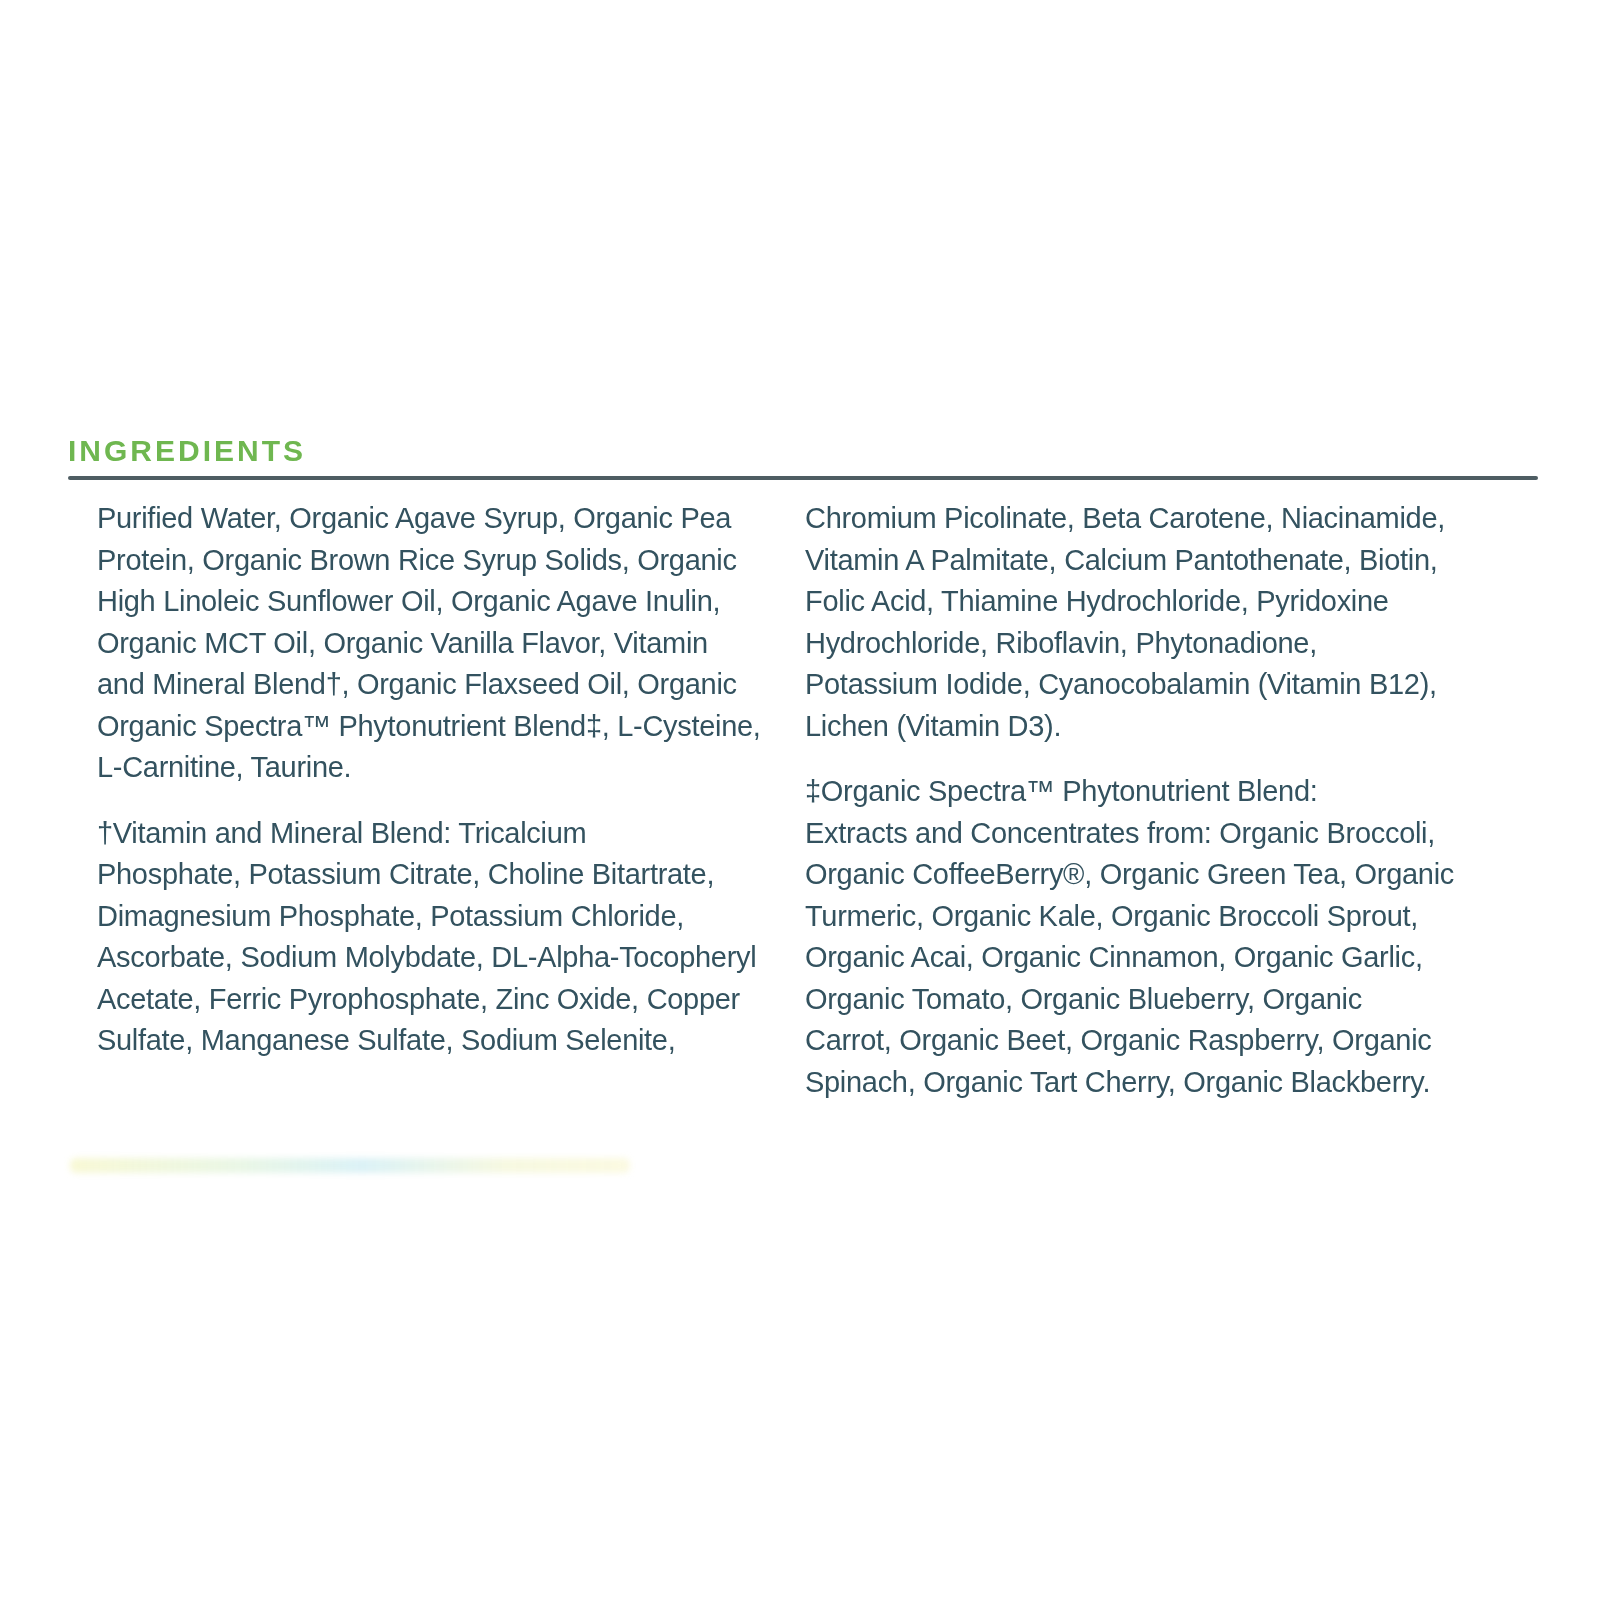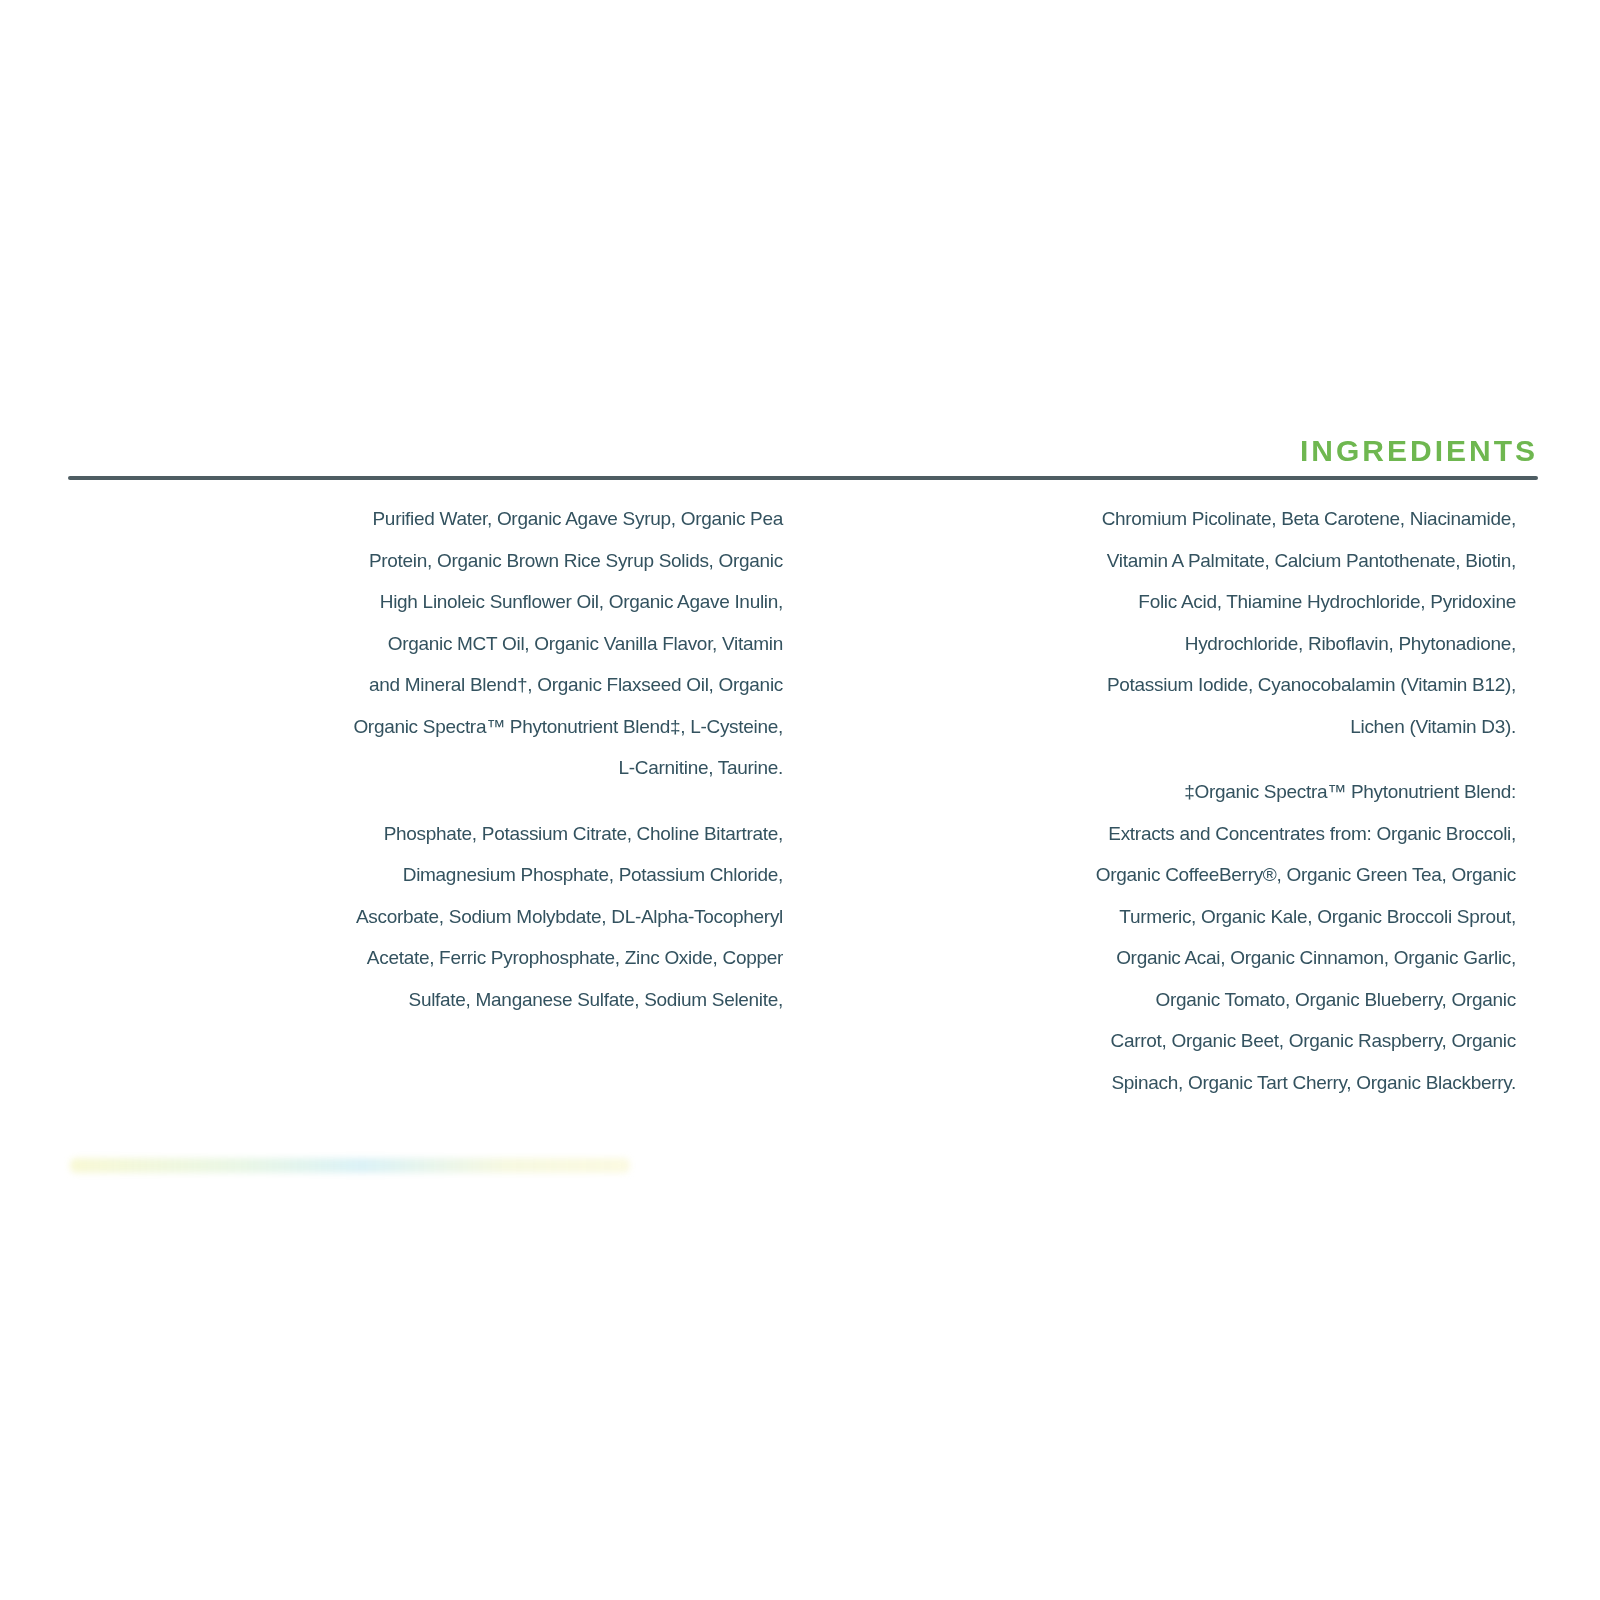--- a/index.html
+++ b/index.html
@@ -7,21 +7,20 @@
     padding: 0;
     background: #ffffff;
   }
   .canvas {
     position: relative;
     width: 1600px;
     height: 1600px;
     background: var(--bg, #ffffff);
     overflow: hidden;
     font-family: "Liberation Sans", sans-serif;
-    text-align: right;
   }
   .label-header {
     position: absolute;
     left: 68px;
     top: 436px;
     right: 62px;
   }
   .label-title {
     color: var(--accent, #6FB750);
     font-size: 30px;
@@ -38,23 +37,24 @@
   .columns {
     position: absolute;
     top: 498px;
     left: 0;
     width: 1600px;
   }
   .col {
     position: absolute;
     top: 0;
     color: var(--text, #33525F);
-    font-size: 19px;
+    font-size: 29px;
     line-height: 41.5px;
     letter-spacing: -0.3px;
+    margin-left: 29px;
   }
   .col-left  { left: 68px;  width: 715px; }
   .col-right { left: 776px; width: 740px; }
   .para { margin: 0 0 24px 0; }
   .line { white-space: nowrap; }
   .line b { font-weight: normal; }
   .print-artifact {
     position: absolute;
     left: 70px;
     top: 1158px;
@@ -85,20 +85,21 @@
         <div class="para">
           <div class="line">Purified Water, Organic Agave Syrup, Organic Pea</div>
           <div class="line">Protein, Organic Brown Rice Syrup Solids, Organic</div>
           <div class="line">High Linoleic Sunflower Oil, Organic Agave Inulin,</div>
           <div class="line">Organic MCT Oil, Organic Vanilla Flavor, Vitamin</div>
           <div class="line">and Mineral Blend†, Organic Flaxseed Oil, Organic</div>
           <div class="line">Organic Spectra™ Phytonutrient Blend‡, L-Cysteine,</div>
           <div class="line">L-Carnitine, Taurine.</div>
         </div>
         <div class="para">
+          <div class="line"><b>†Vitamin and Mineral Blend:</b> Tricalcium</div>
           <div class="line">Phosphate, Potassium Citrate, Choline Bitartrate,</div>
           <div class="line">Dimagnesium Phosphate, Potassium Chloride,</div>
           <div class="line">Ascorbate, Sodium Molybdate, DL-Alpha-Tocopheryl</div>
           <div class="line">Acetate, Ferric Pyrophosphate, Zinc Oxide, Copper</div>
           <div class="line">Sulfate, Manganese Sulfate, Sodium Selenite,</div>
         </div>
       </div>
     <div class="col col-right">
         <div class="para">
           <div class="line">Chromium Picolinate, Beta Carotene, Niacinamide,</div>

